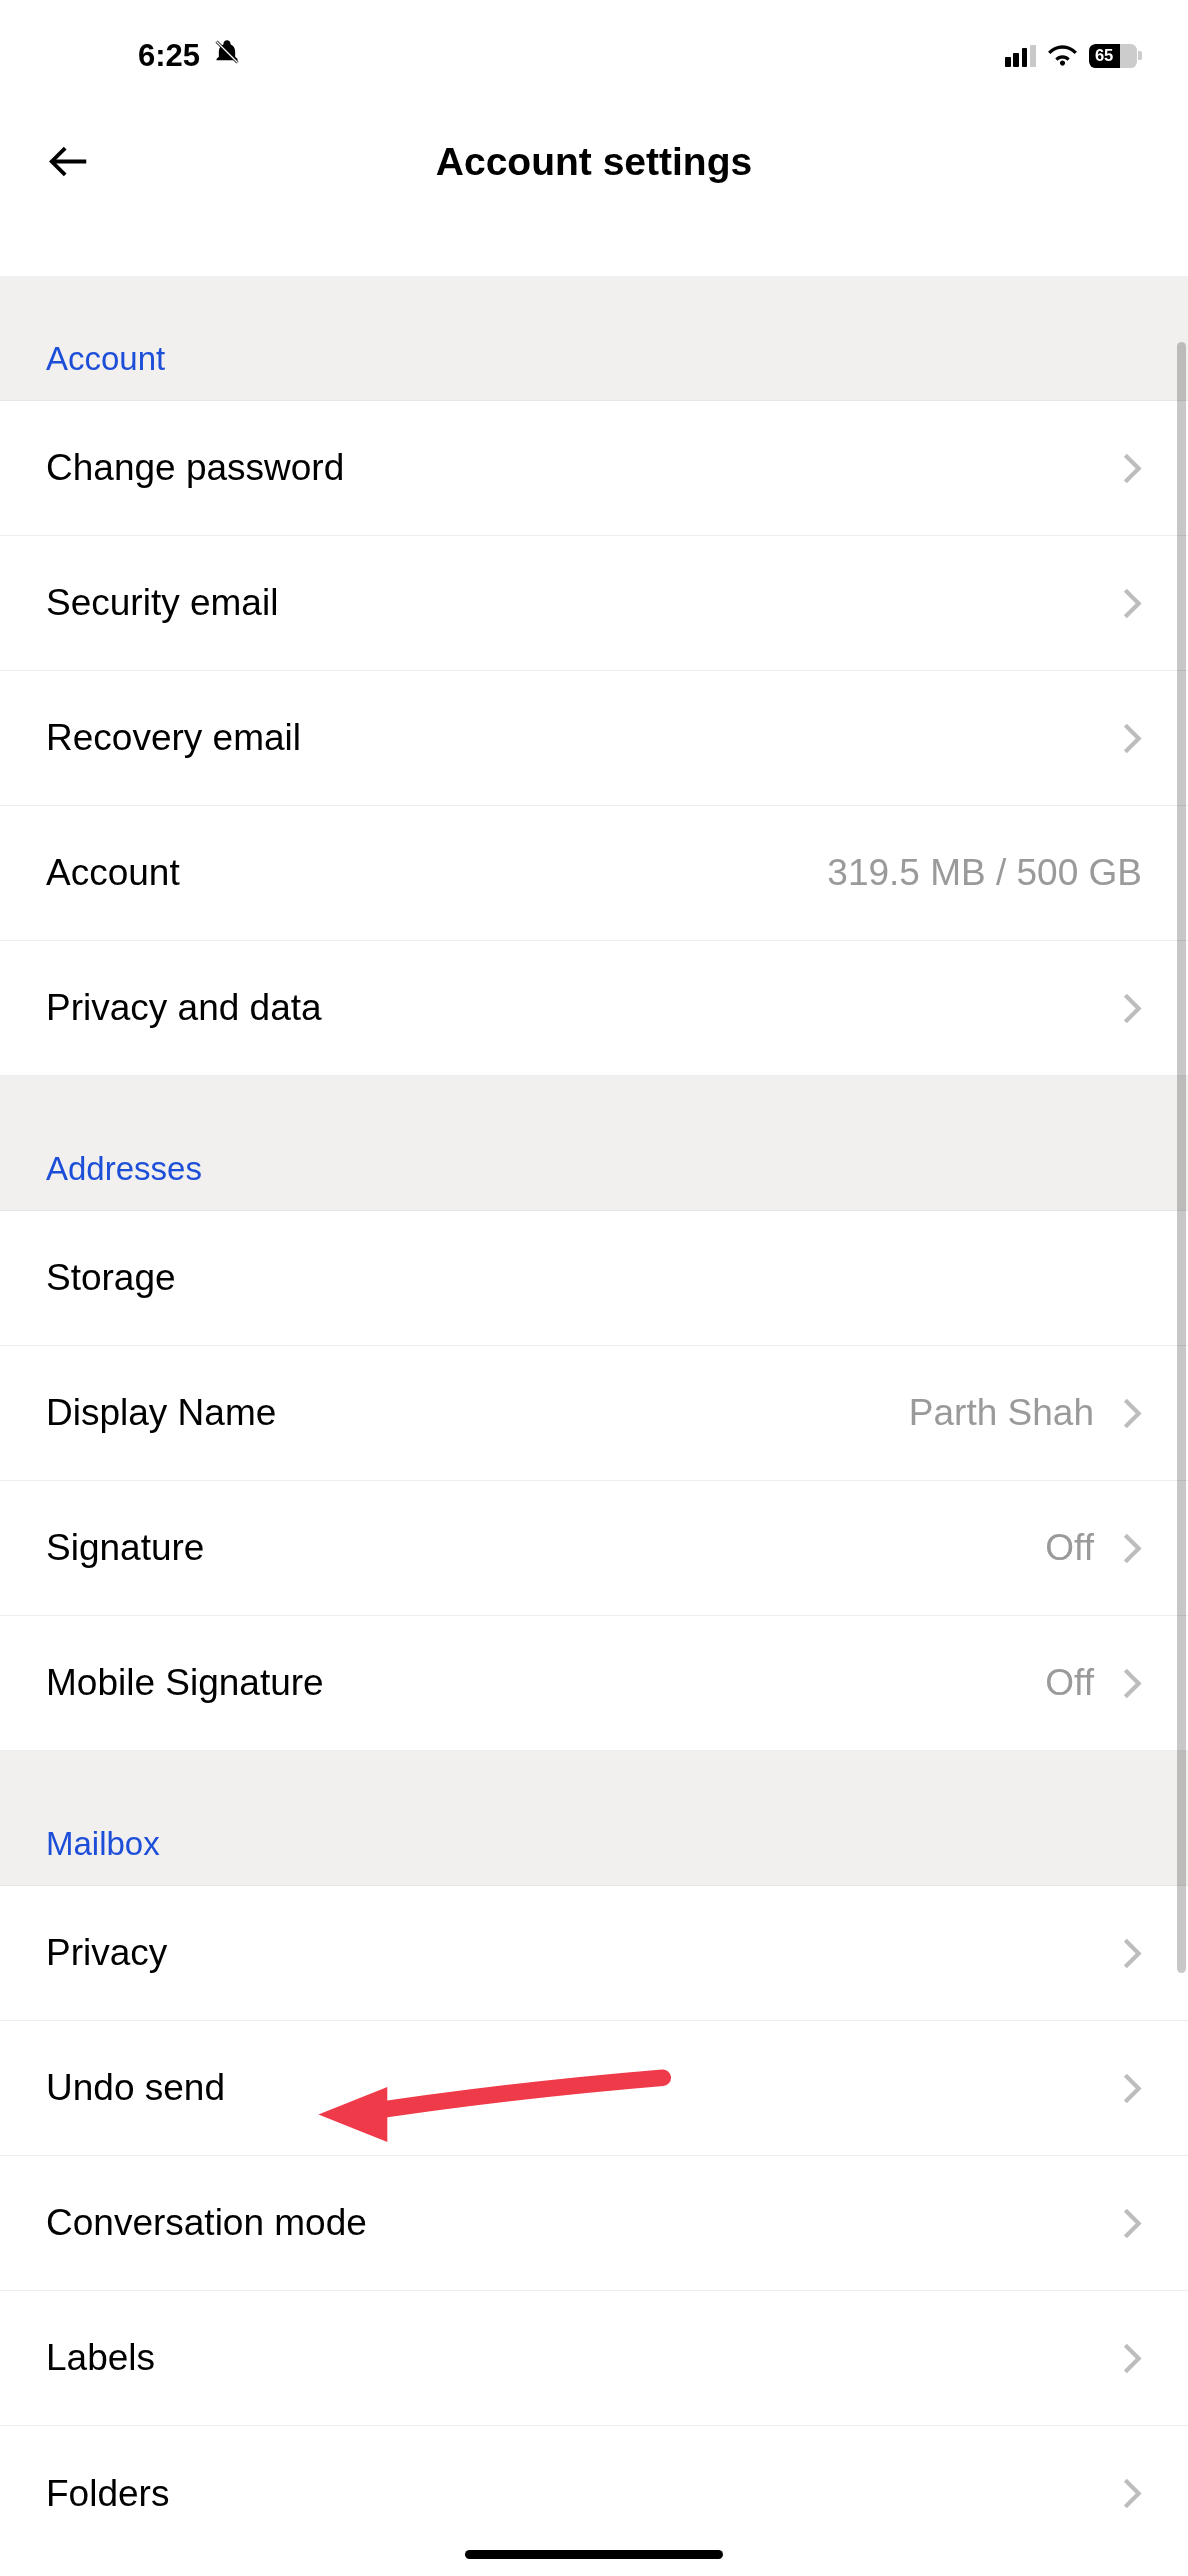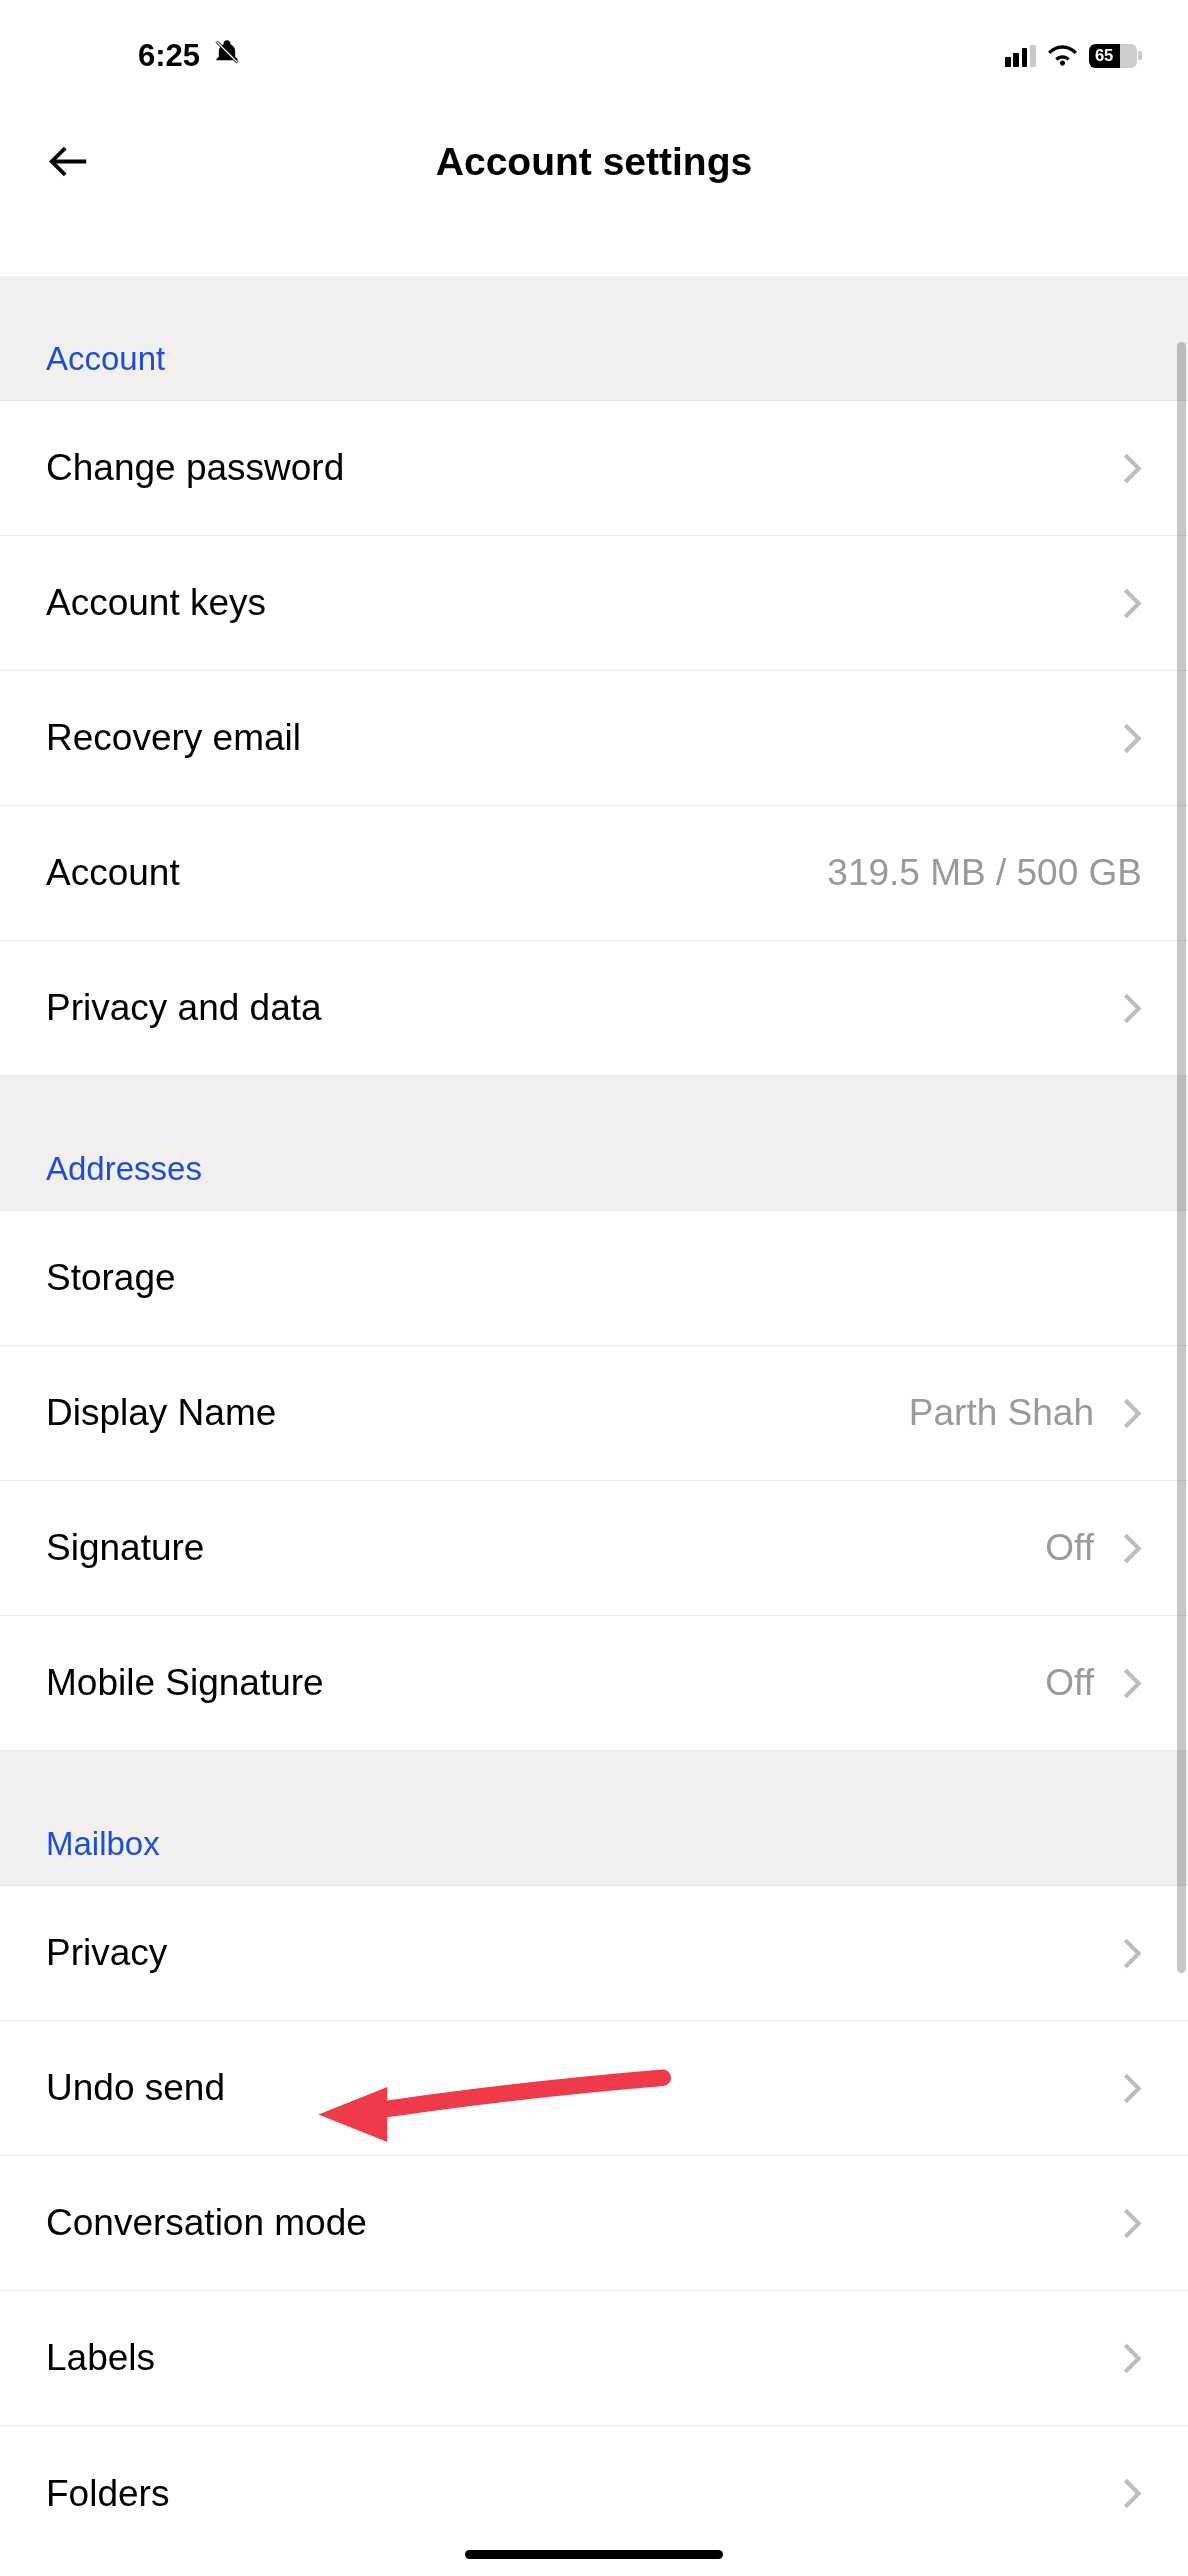--- a/index.html
+++ b/index.html
@@ -242,21 +242,21 @@
   <div class="row">
     <div class="row-left">Change password</div>
     <div class="row-right">
       <svg class="chevron" viewBox="0 0 12 20" fill="none" stroke="#bdbdbd" stroke-width="2.5">
           <polyline points="2 2 10 10 2 18"></polyline>
         </svg>
     </div>
   </div>
 
   <div class="row">
-    <div class="row-left">Account keys</div>
+    <div class="row-left">Security email</div>
     <div class="row-right">
       <svg class="chevron" viewBox="0 0 12 20" fill="none" stroke="#bdbdbd" stroke-width="2.5">
           <polyline points="2 2 10 10 2 18"></polyline>
         </svg>
     </div>
   </div>
 
   <div class="row">
     <div class="row-left">Recovery email</div>
     <div class="row-right">

